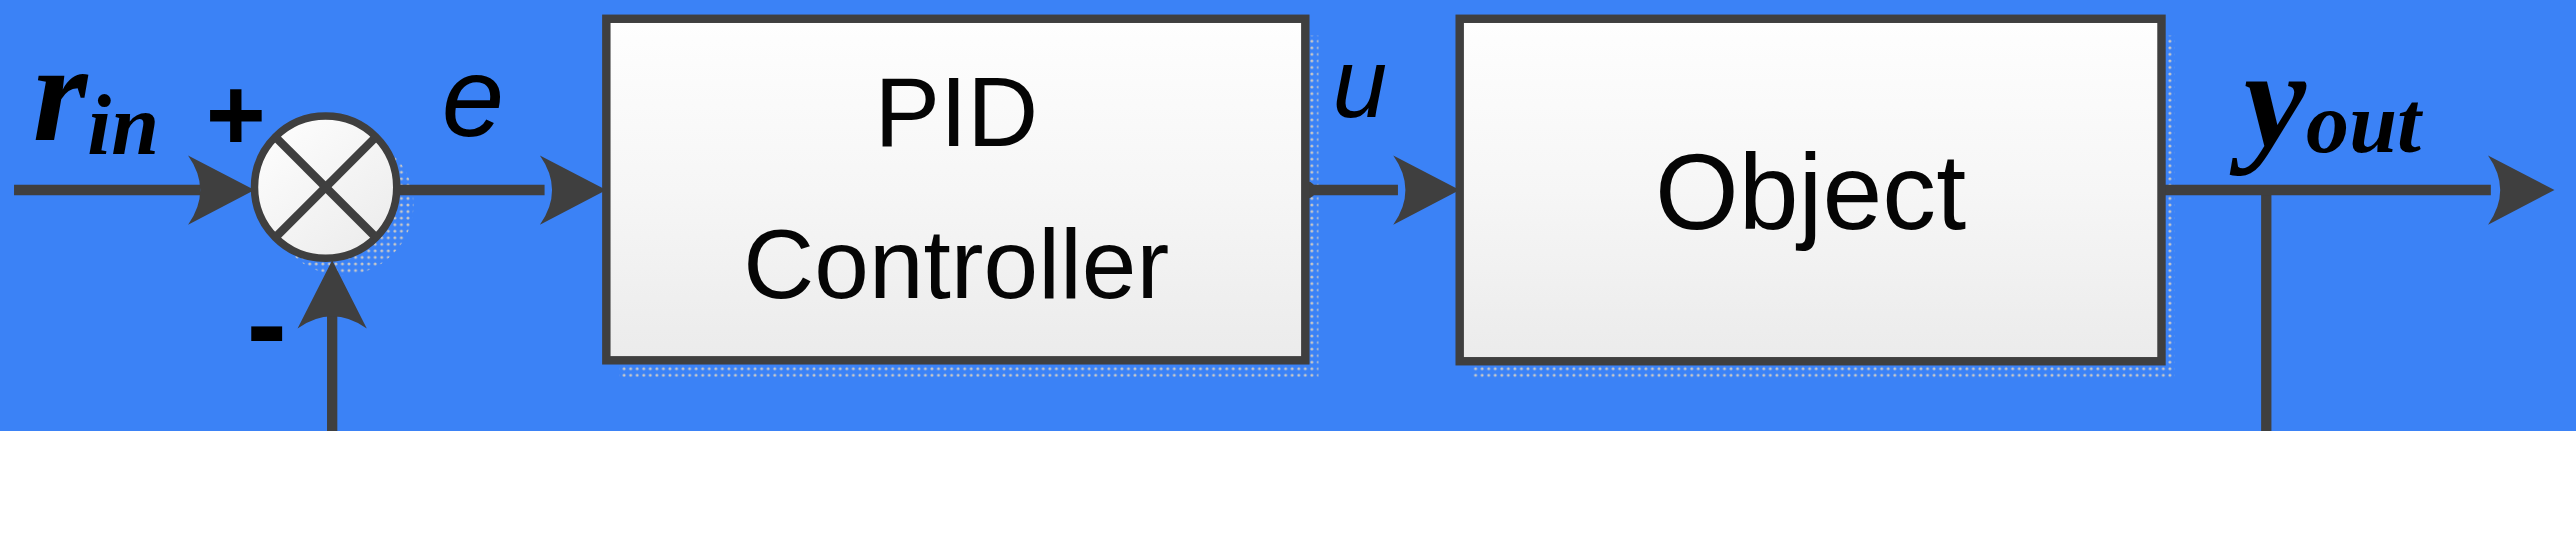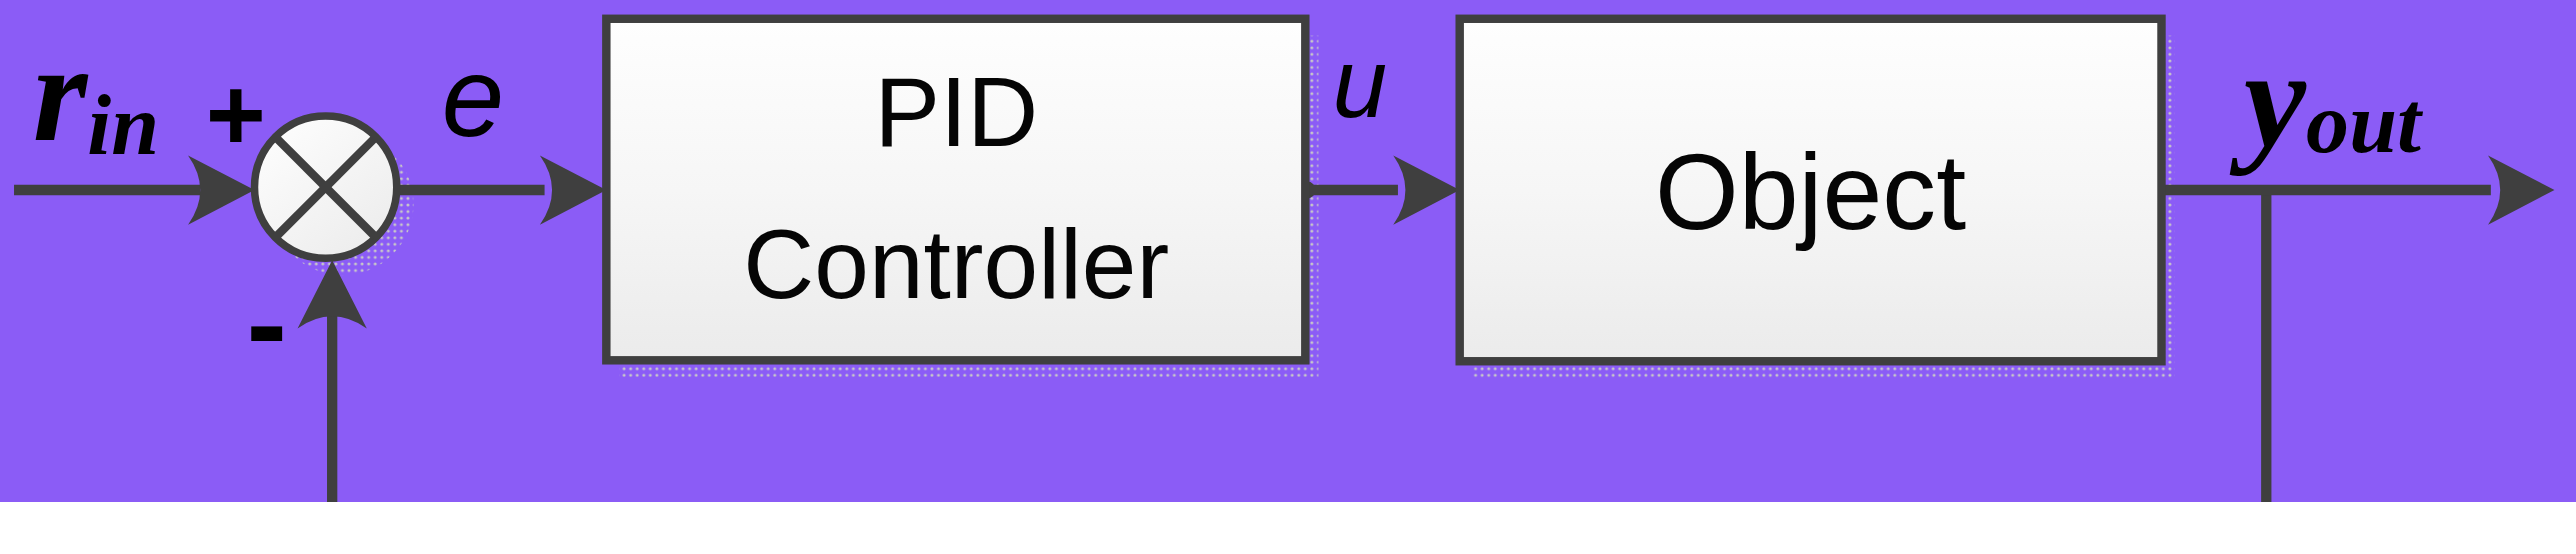--- a/index.html
+++ b/index.html
@@ -3,22 +3,22 @@
 <meta charset="utf-8">
 <style>
   html, body {
     margin: 0;
     padding: 0;
     background: #ffffff;
   }
   .stage {
     position: relative;
     width: 2576px;
-    height: 502px;
-    background: #8b5cf6;
+    height: 431px;
+    background: #3b82f6;
     overflow: hidden;
   }
   svg { display: block; }
   .sig-label {
     font-family: "Liberation Serif", serif;
     font-style: italic;
     font-weight: bold;
     fill: #000000;
   }
   .math-label {

